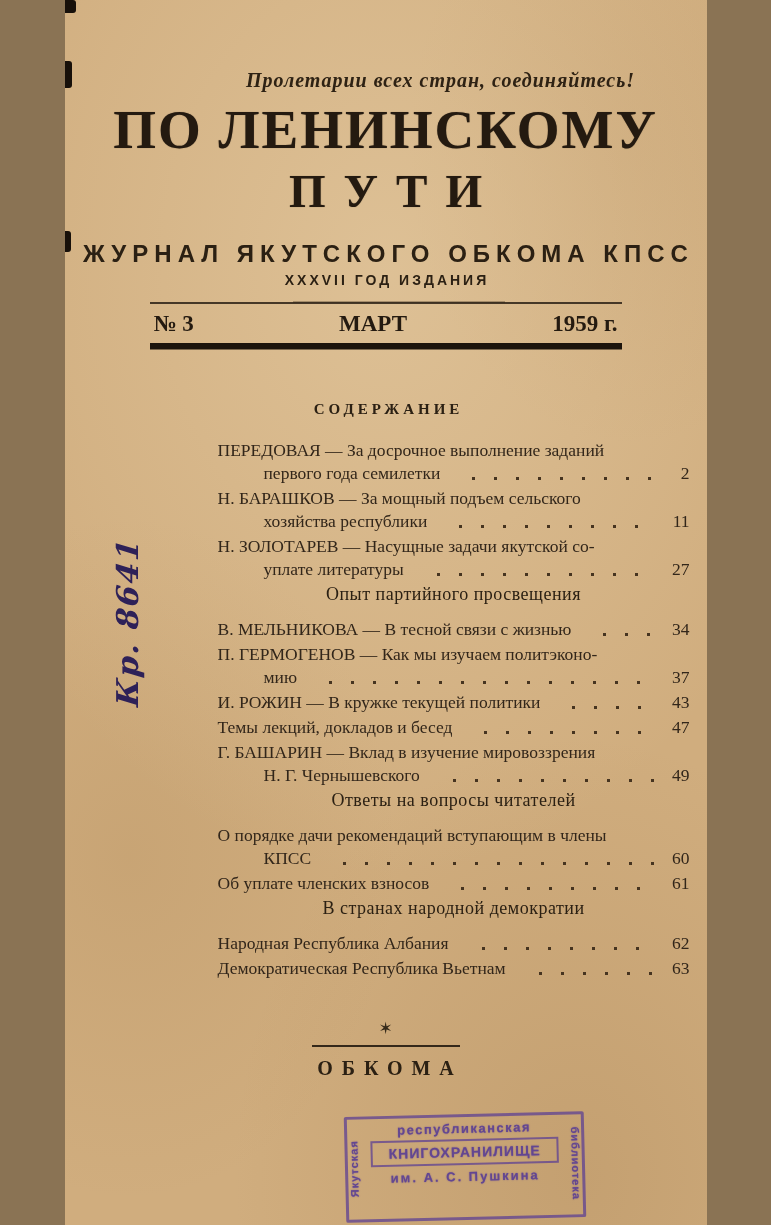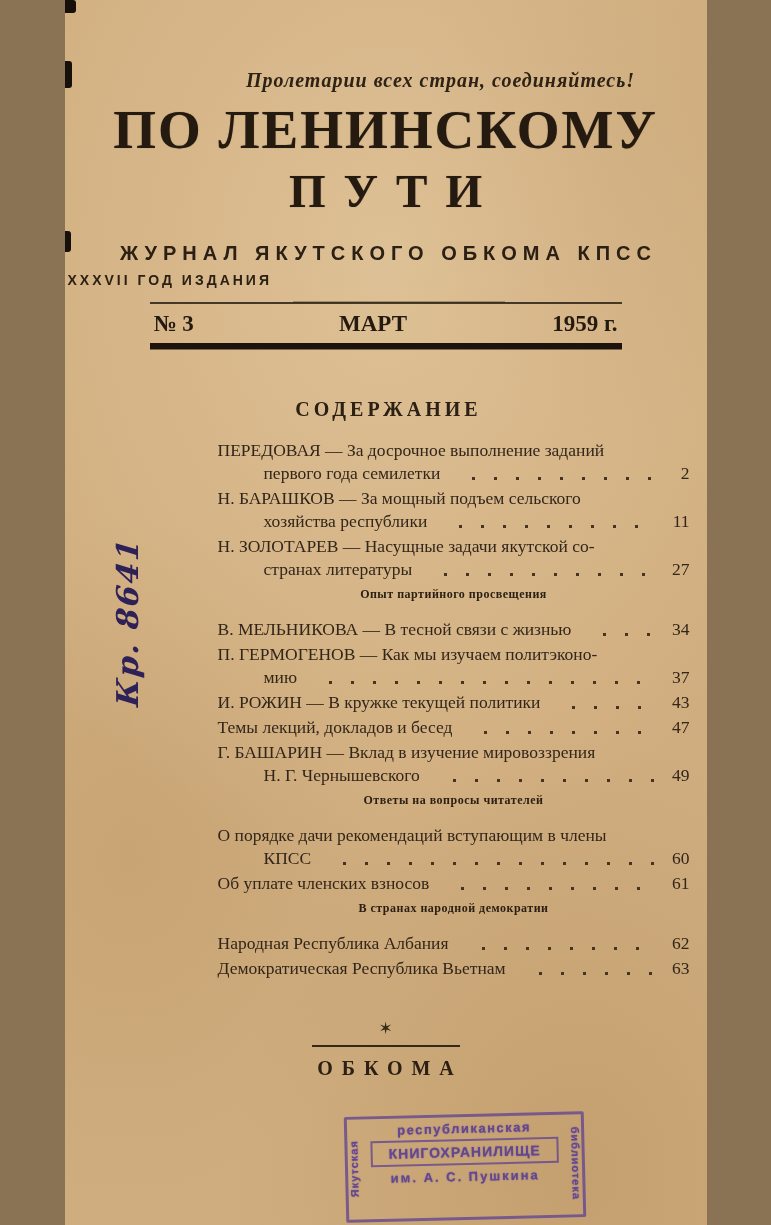--- a/index.html
+++ b/index.html
@@ -39,46 +39,46 @@
   }
   .title2{
     margin:4px 0 0;padding-left:18px;text-align:center;
     font-weight:bold;font-size:47px;line-height:54px;
     letter-spacing:18px;color:#241a10;
     text-shadow:0 0 1px rgba(36,26,16,.4);
   }
   .subtitle{
     margin:24px 0 0;padding-left:6px;text-align:center;
     font-family:"Liberation Sans","DejaVu Sans",sans-serif;
-    font-weight:bold;font-size:20px;line-height:23px;letter-spacing:6px;
+    font-weight:bold;font-size:24px;line-height:23px;letter-spacing:6px;
     color:#2b2013;
   }
   .edition{
-    margin:7px 0 0;padding-left:3px;text-align:left;
+    margin:7px 0 0;padding-left:3px;text-align:center;
     font-family:"Liberation Sans","DejaVu Sans",sans-serif;
     font-weight:bold;font-size:14px;line-height:17px;letter-spacing:3px;
     color:#2b2013;
   }
   .band{margin:13px 85px 0 85px;}
   .band .rule-thin{height:0;border-top:2px solid #2c2115;opacity:.85;}
   .band .row{
     display:flex;justify-content:space-between;align-items:baseline;
     padding:7px 4px 6px 4px;
     font-weight:bold;font-size:23px;color:#241a10;
   }
   .band .rule-thick{height:6px;background:#1c140c;box-shadow:0 1px 0 rgba(28,20,12,.5);}
 
   .contents-title{
     margin:48px 12px 0;padding-left:6px;text-align:center;
-    font-weight:bold;font-size:20px;letter-spacing:4px;line-height:24px;
+    font-weight:bold;font-size:15px;letter-spacing:4px;line-height:24px;
     color:#2b2013;
   }
   .toc{width:472px;margin:18px auto 0 153px;font-size:17.5px;line-height:23px;}
   .toc .sec-heading{
-    text-align:center;font-weight:bold;font-size:12px;
+    text-align:center;font-weight:normal;font-size:18px;
     margin:0 0 12px;letter-spacing:.5px;color:#2b2013;
   }
   .toc .item{margin:0 0 2px;}
   .toc .tl{display:flex;align-items:center;}
   .toc .tl.wrap2{padding-left:46px;}
   .toc .leader{
     flex:1 1 auto;height:3px;align-self:flex-end;
     margin:0 8px 5px 14px;
     background-image:repeating-linear-gradient(90deg,transparent 0 19px,#463420 19px 22px);
     background-position:right bottom;
@@ -177,21 +177,21 @@
         <span>хозяйства республики</span>
         <span class="leader"></span>
         <span class="pg">11</span>
       </div>
     </div>
     <div class="item">
       <div class="tl">
           <span>Н. ЗОЛОТАРЕВ — Насущные задачи якутской со-</span>
         </div>
       <div class="tl wrap2">
-        <span>странах литературы</span>
+        <span>уплате литературы</span>
         <span class="leader"></span>
         <span class="pg">27</span>
       </div>
     </div>
 
     <div class="sec-heading">Опыт партийного просвещения</div>
     <div class="item">
       <div class="tl">
         <span>В. МЕЛЬНИКОВА — В тесной связи с жизнью</span>
         <span class="leader"></span>

